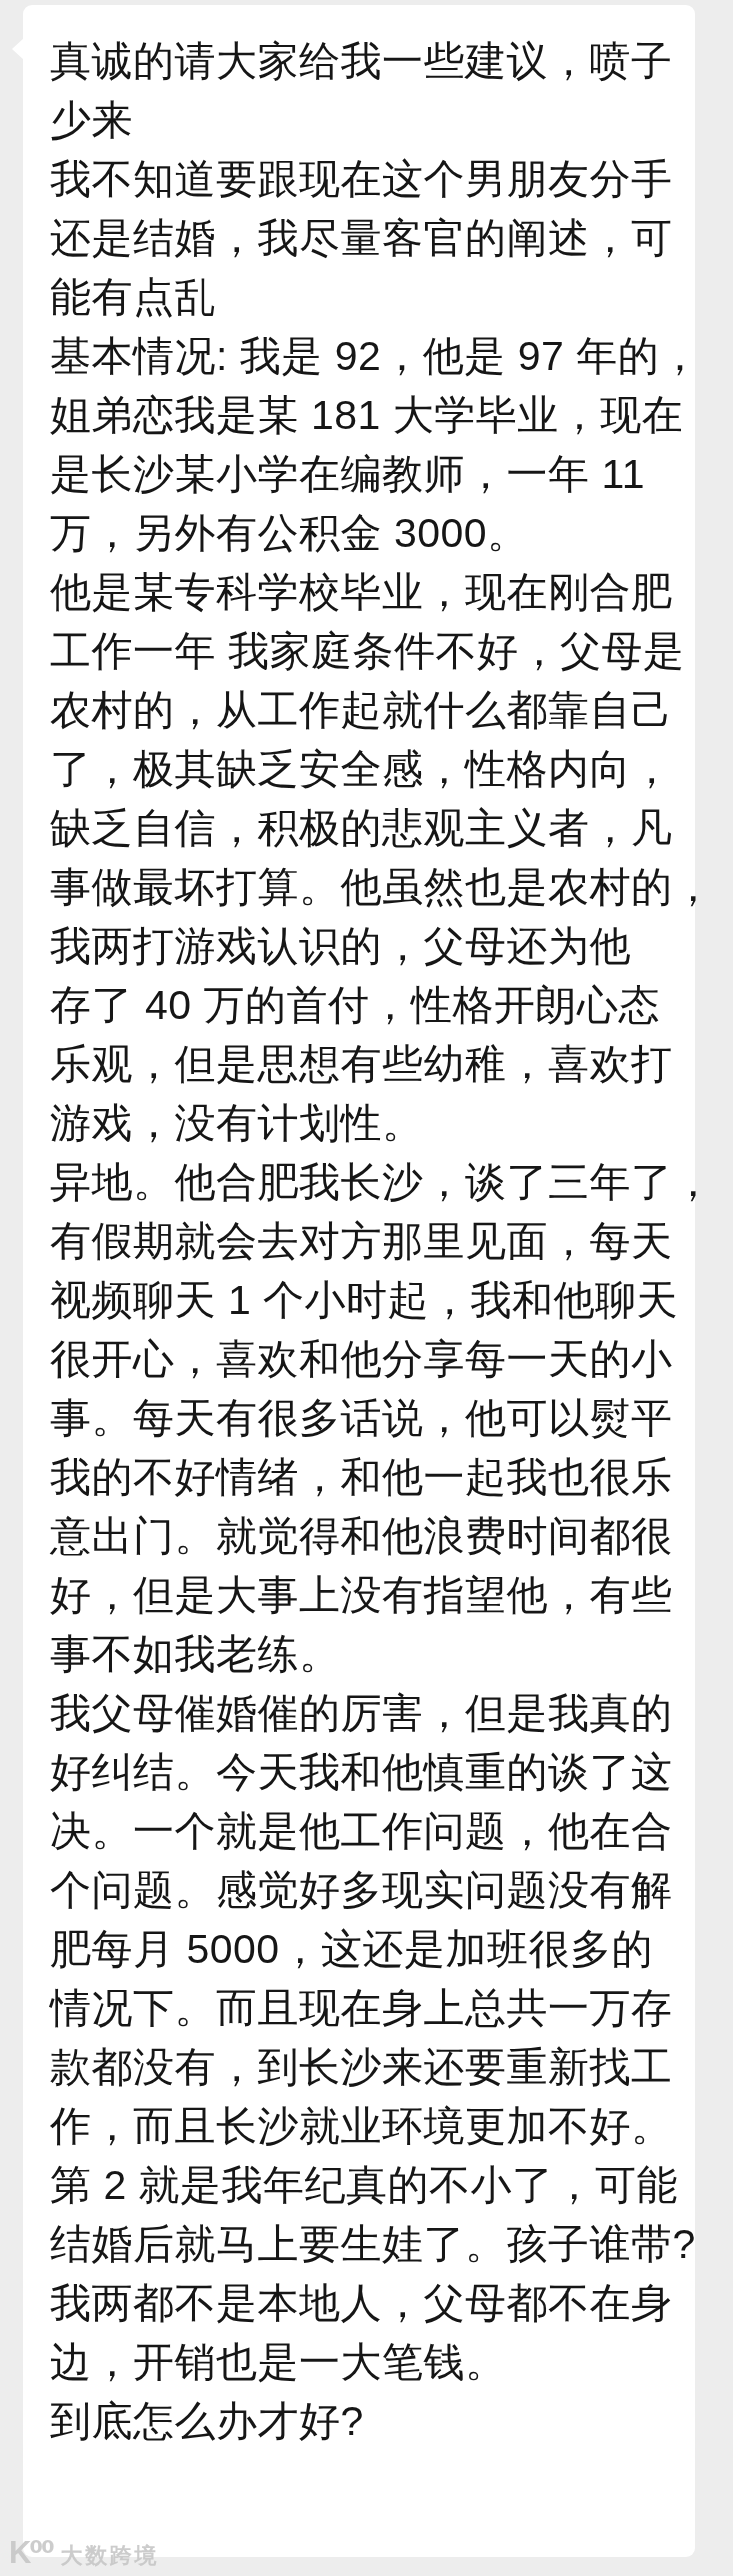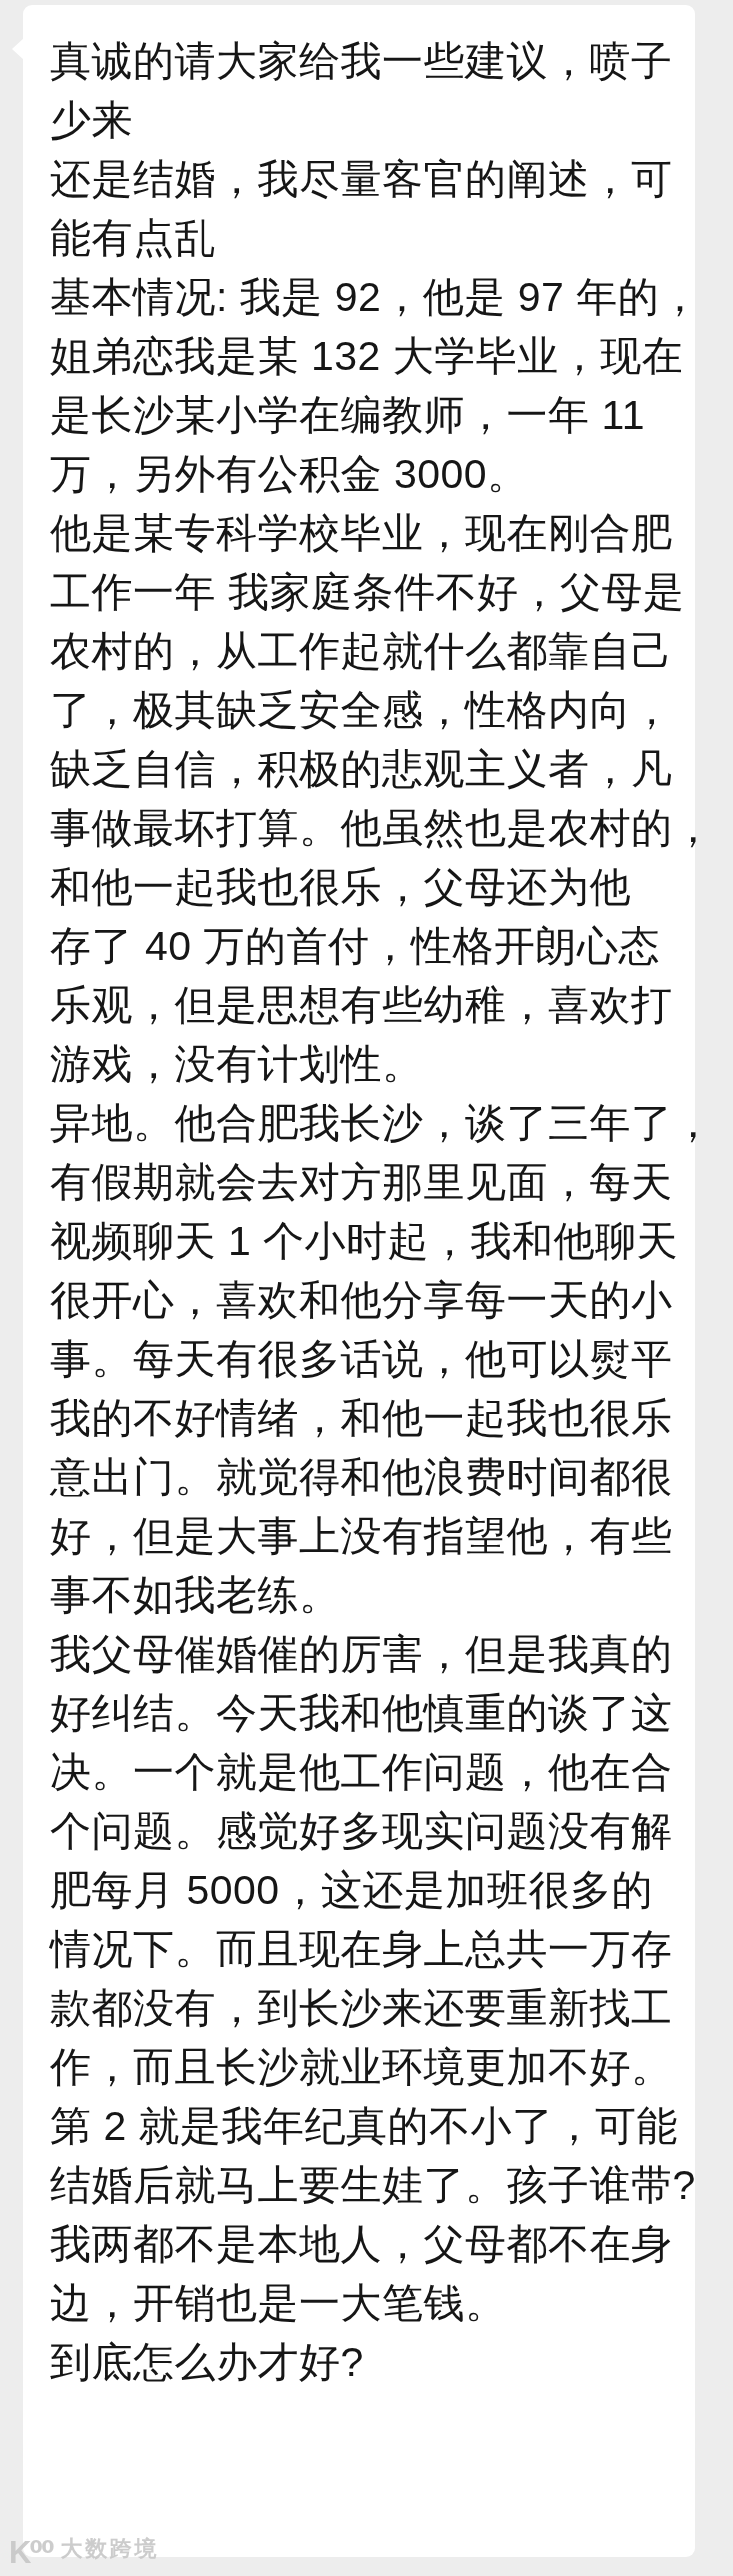--- a/index.html
+++ b/index.html
@@ -45,21 +45,21 @@
     letter-spacing: 0.5px;
     color: var(--text, #161616);
     white-space: nowrap;
     font-weight: 400;
   }
   .watermark {
     position: absolute;
     left: 9px;
     top: 2534px;
     display: flex;
-    align-items: flex-start;
+    align-items: flex-end;
     gap: 7.3px;
     color: var(--wm, #c7c7c7);
     opacity: 0.9;
     user-select: none;
   }
   .wm-logo {
     font-size: 31px;
     font-weight: 700;
     letter-spacing: -1.8px;
   }
@@ -71,33 +71,34 @@
 </style>
 </head>
 <body>
 
 <div class="screen">
   <div class="bubble">
     <div class="bubble-tail"></div>
     <div class="msg-text">
       <div class="line">真诚的请大家给我一些建议，喷子</div>
       <div class="line">少来</div>
+      <div class="line">我不知道要跟现在这个男朋友分手</div>
       <div class="line">还是结婚，我尽量客官的阐述，可</div>
       <div class="line">能有点乱</div>
       <div class="line">基本情况: 我是 92，他是 97 年的，</div>
-      <div class="line">姐弟恋我是某 132 大学毕业，现在</div>
+      <div class="line">姐弟恋我是某 181 大学毕业，现在</div>
       <div class="line">是长沙某小学在编教师，一年 11</div>
       <div class="line">万，另外有公积金 3000。</div>
       <div class="line">他是某专科学校毕业，现在刚合肥</div>
       <div class="line">工作一年 我家庭条件不好，父母是</div>
       <div class="line">农村的，从工作起就什么都靠自己</div>
       <div class="line">了，极其缺乏安全感，性格内向，</div>
       <div class="line">缺乏自信，积极的悲观主义者，凡</div>
       <div class="line">事做最坏打算。他虽然也是农村的，</div>
-      <div class="line">和他一起我也很乐，父母还为他</div>
+      <div class="line">我两打游戏认识的，父母还为他</div>
       <div class="line">存了 40 万的首付，性格开朗心态</div>
       <div class="line">乐观，但是思想有些幼稚，喜欢打</div>
       <div class="line">游戏，没有计划性。</div>
       <div class="line">异地。他合肥我长沙，谈了三年了，</div>
       <div class="line">有假期就会去对方那里见面，每天</div>
       <div class="line">视频聊天 1 个小时起，我和他聊天</div>
       <div class="line">很开心，喜欢和他分享每一天的小</div>
       <div class="line">事。每天有很多话说，他可以熨平</div>
       <div class="line">我的不好情绪，和他一起我也很乐</div>
       <div class="line">意出门。就觉得和他浪费时间都很</div>

